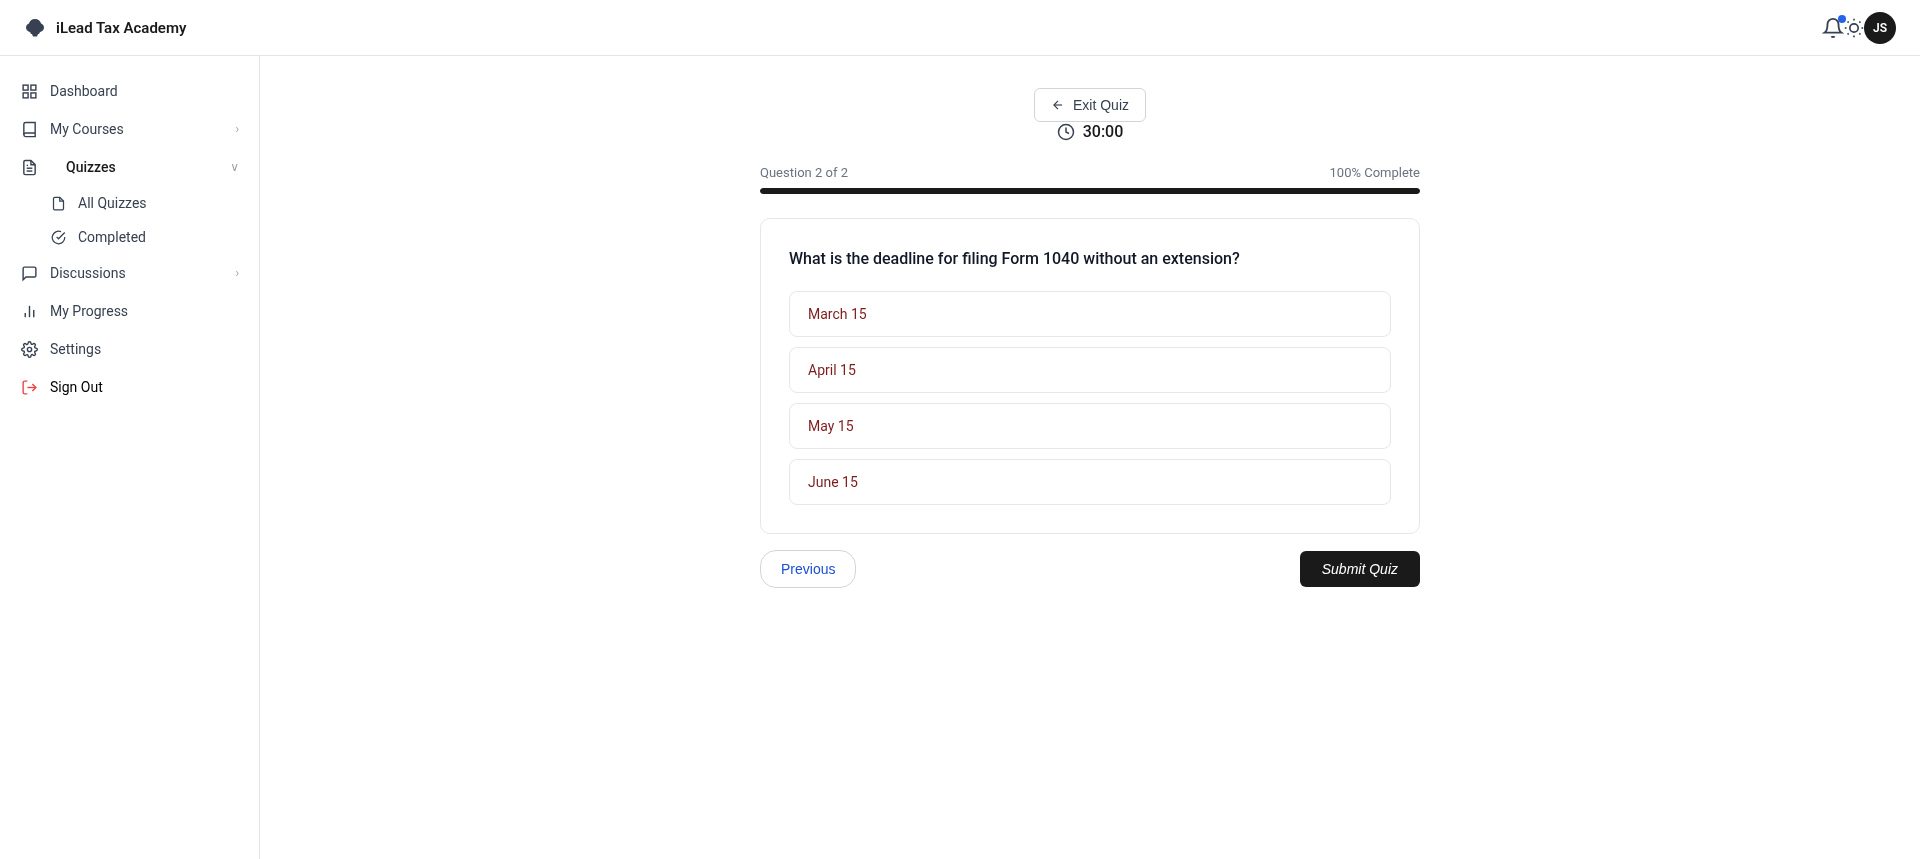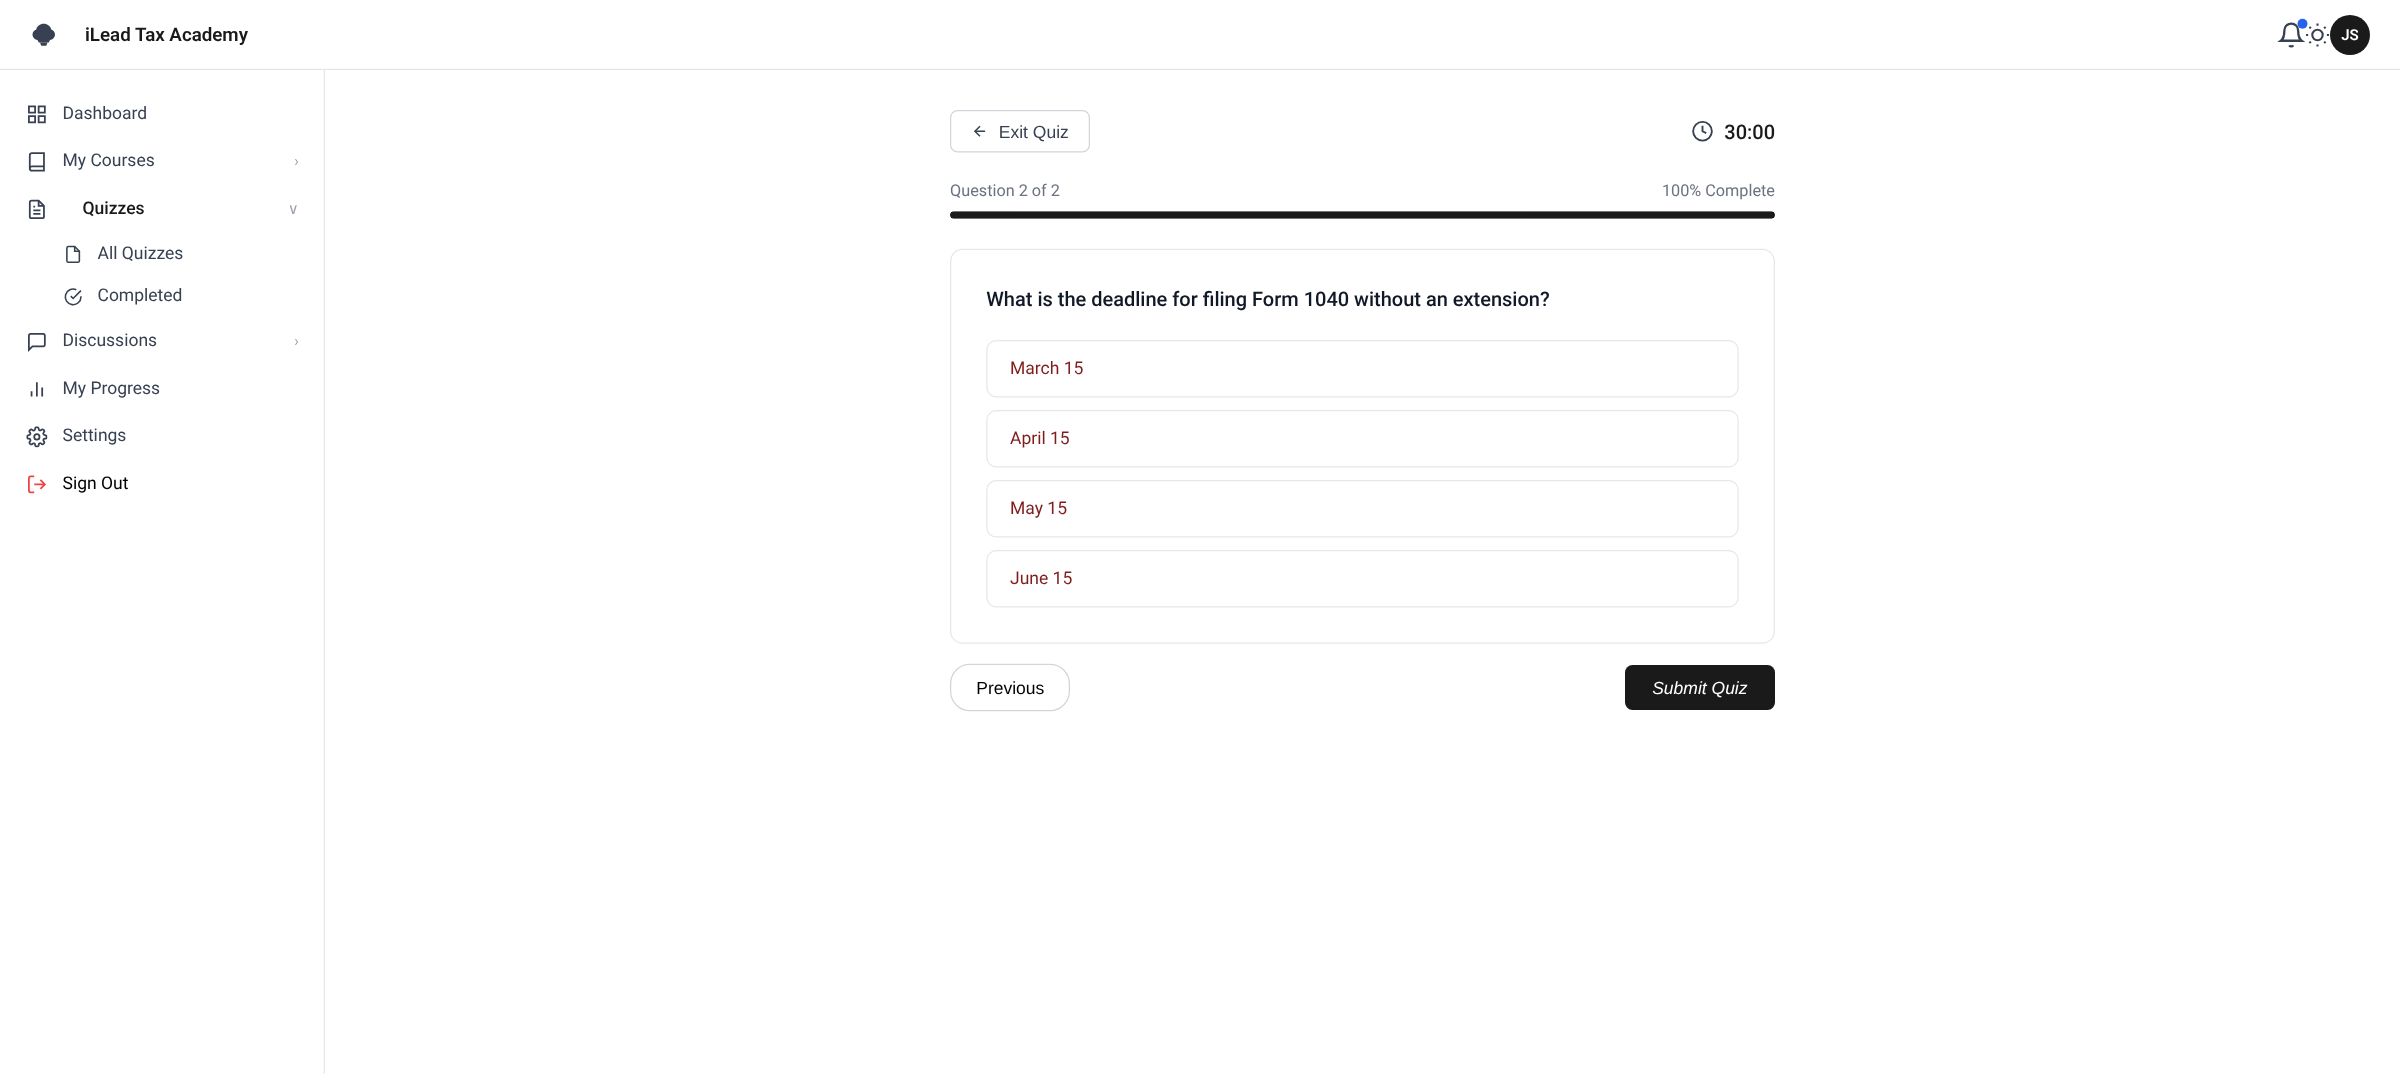--- a/index.html
+++ b/index.html
@@ -20,21 +20,21 @@
       align-items: center;
       justify-content: space-between;
       height: 56px;
       border-bottom: 1px solid #e5e5e5;
       padding: 0 24px;
       flex-shrink: 0;
     }
     .topnav-brand {
       display: flex;
       align-items: center;
-      gap: 22px;
+      gap: 10px;
       font-size: 15px;
       font-weight: 600;
     }
     .topnav-icons {
       display: flex;
       align-items: center;
     }
     .notif-wrapper {
       position: relative;
       cursor: pointer;
@@ -142,20 +142,21 @@
       width: 100%;
       max-width: 660px;
     }
 
     
     .quiz-header {
       display: flex;
       align-items: center;
       justify-content: space-between;
       margin-bottom: 24px;
+      flex-direction: column;
     }
     .exit-quiz-btn {
       display: flex;
       align-items: center;
       gap: 8px;
       padding: 8px 16px;
       border: 1px solid #d1d5db;
       border-radius: 6px;
       background: #fff;
       font-size: 14px;
@@ -229,21 +230,21 @@
       justify-content: space-between;
       align-items: center;
     }
     .prev-btn {
       padding: 10px 20px;
       border: 1px solid #d1d5db;
       border-radius: 16px;
       background: #fff;
       font-size: 14px;
       cursor: pointer;
-      color: #000000;
+      color: #1d4ed8;
     }
     .submit-btn {
       padding: 10px 22px;
       border: none;
       border-radius: 6px;
       background: #1a1a1a;
       color: #fff;
       font-size: 14px;
       font-weight: 500;
       cursor: pointer;

